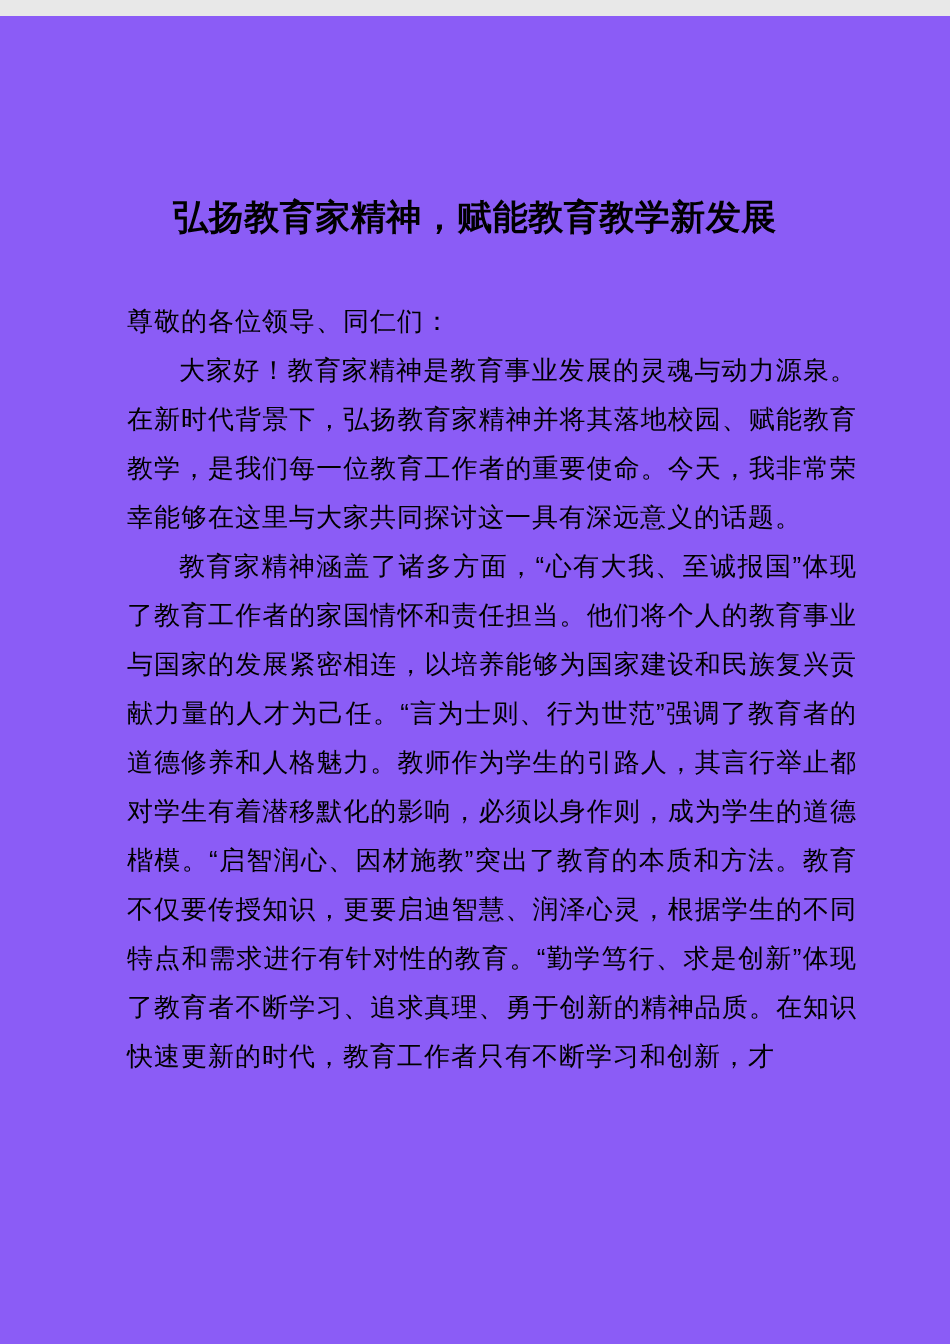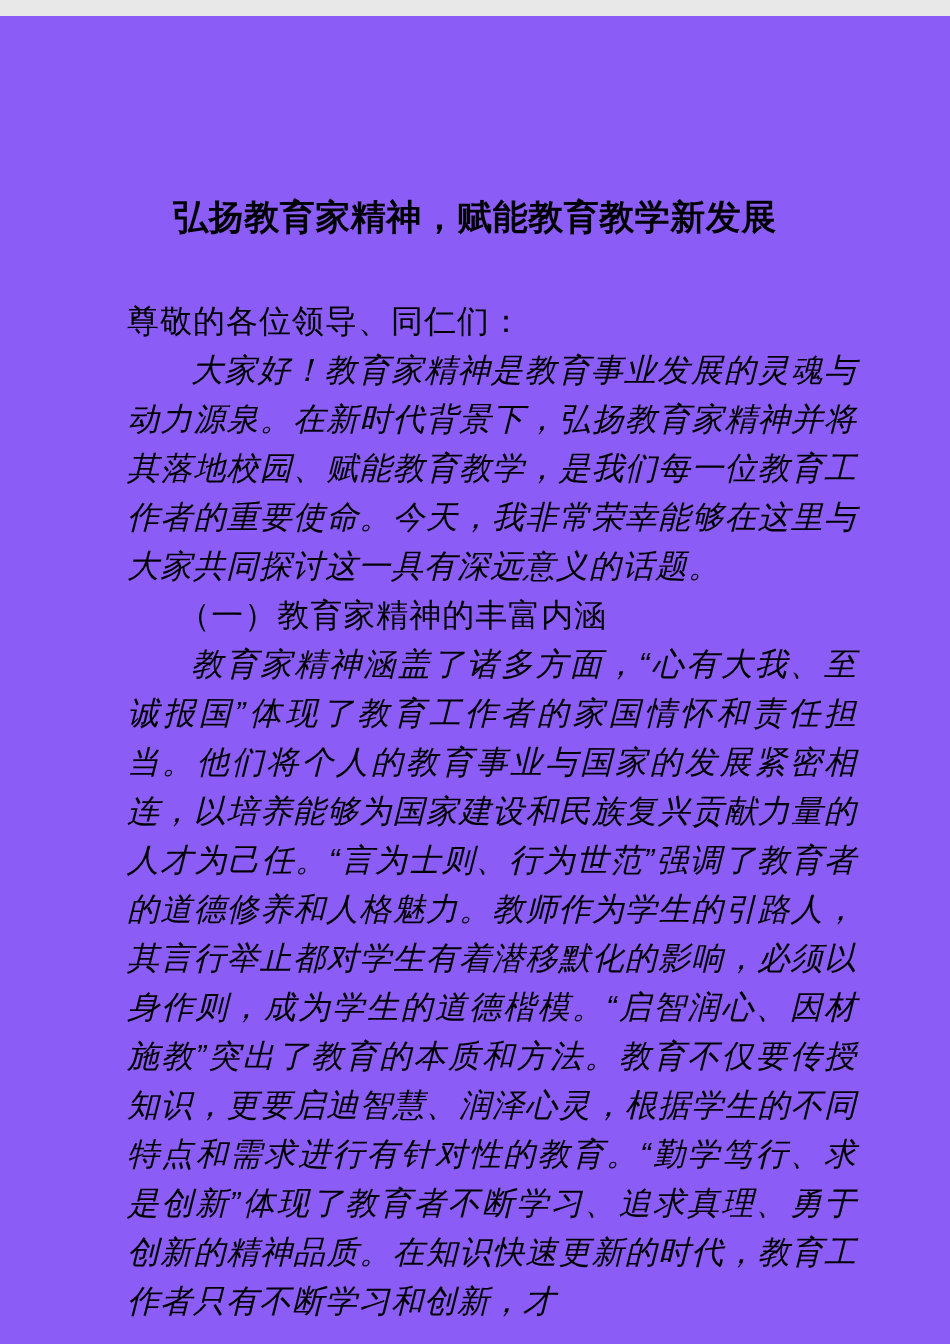--- a/index.html
+++ b/index.html
@@ -25,53 +25,51 @@
     font-size: 35px;
     line-height: 42px;
     font-weight: bold;
     letter-spacing: 0.5px;
     color: #000000;
   }
   .content {
     margin-left: 127px;
     margin-top: 59px;
     width: 730px;
-    font-size: 32px;
+    font-size: 26px;
     line-height: 49px;
     letter-spacing: 1px;
     text-align: justify;
     color: #000000;
   }
   .content p {
     margin: 0;
     padding: 0;
   }
   p.salutation {
     text-indent: 0;
   }
   p.body-para {
     text-indent: 2em;
-    font-style: italic;
   }
   p.section-heading {
     text-indent: 2em;
   }
   p.sub-section-heading {
     text-indent: 1.6em;
   }
 </style>
 </head>
 <body>
 
 <div class="page">
   <h1 class="doc-title">弘扬教育家精神，赋能教育教学新发展</h1>
 
   <div class="content">
     <p class="salutation">尊敬的各位领导、同仁们：</p>
 
     <p class="body-para">大家好！教育家精神是教育事业发展的灵魂与动力源泉。在新时代背景下，弘扬教育家精神并将其落地校园、赋能教育教学，是我们每一位教育工作者的重要使命。今天，我非常荣幸能够在这里与大家共同探讨这一具有深远意义的话题。</p>
 
 
-    <p class="sub-section-heading">（一）教育家精神的丰富内涵</p>
 
     <p class="body-para">教育家精神涵盖了诸多方面，“心有大我、至诚报国”体现了教育工作者的家国情怀和责任担当。他们将个人的教育事业与国家的发展紧密相连，以培养能够为国家建设和民族复兴贡献力量的人才为己任。“言为士则、行为世范”强调了教育者的道德修养和人格魅力。教师作为学生的引路人，其言行举止都对学生有着潜移默化的影响，必须以身作则，成为学生的道德楷模。“启智润心、因材施教”突出了教育的本质和方法。教育不仅要传授知识，更要启迪智慧、润泽心灵，根据学生的不同特点和需求进行有针对性的教育。“勤学笃行、求是创新”体现了教育者不断学习、追求真理、勇于创新的精神品质。在知识快速更新的时代，教育工作者只有不断学习和创新，才</p>
   </div>
 </div>
 
 </body></html>

